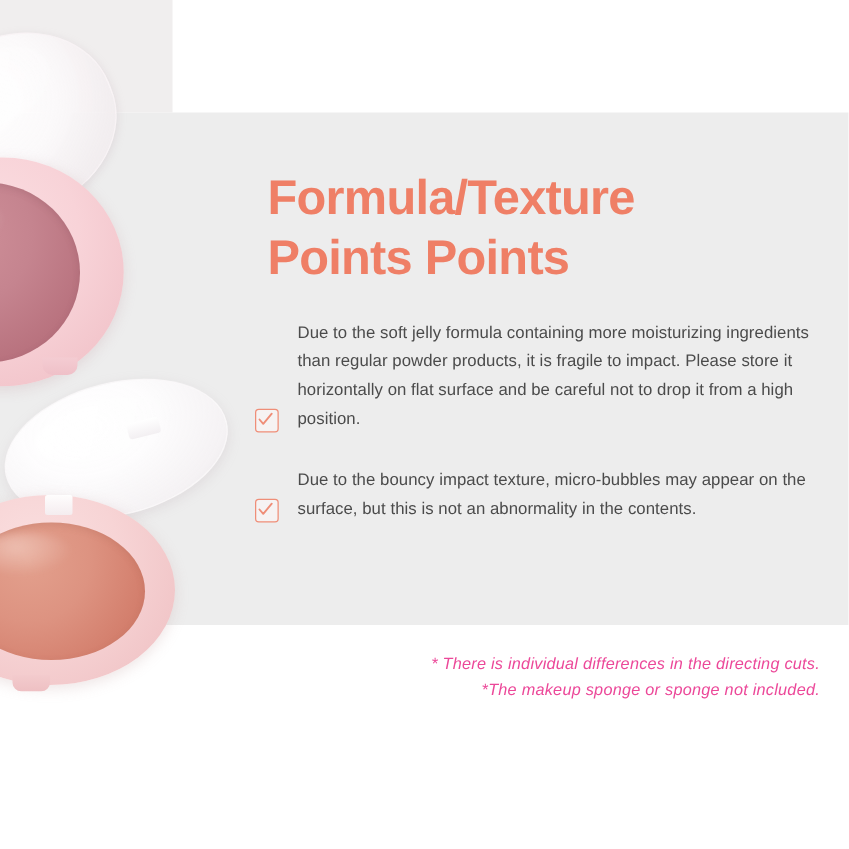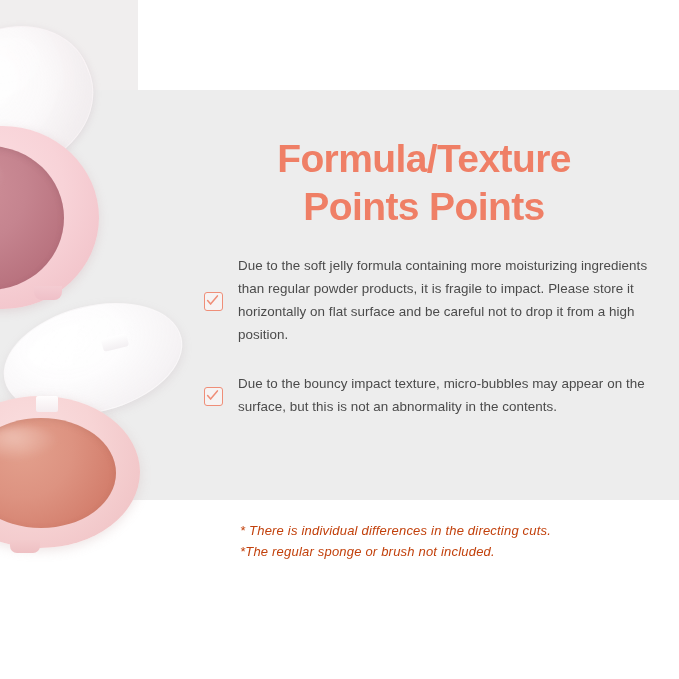--- a/index.html
+++ b/index.html
@@ -181,33 +181,32 @@
   
   .headline {
     position: absolute;
     left: 214px; top: 135px;
     width: 420px;
     color: #ef7f66;
     font-size: 39px;
     font-weight: bold;
     line-height: 48px;
     letter-spacing: -0.6px;
-    text-align: center;
   }
   .headline .line { display: block; }
 
   
   .bullets {
     position: absolute;
     left: 204px; top: 254px;
     width: 460px;
   }
   .bullet-row {
     display: flex;
-    align-items: center;
+    align-items: flex-end;
     margin-bottom: 26px;
   }
   .check-box {
     flex: 0 0 auto;
     width: 17px;
     height: 17px;
     margin-top: 2px;
     border: 1.6px solid #ef8e78;
     border-radius: 3px;
     background: #f6f3f3;
@@ -223,21 +222,22 @@
     font-size: 13.4px;
     line-height: 23px;
     letter-spacing: 0.05px;
   }
 
   
   .footnotes {
     position: absolute;
     left: 240px; top: 520px;
     width: 416px;
-    color: #c2410c;
+    text-align: right;
+    color: #ec4899;
     font-style: italic;
     font-size: 13px;
     line-height: 21px;
     letter-spacing: 0.2px;
   }
   .footnotes .fn { display: block; }
 </style>
 </head>
 <body>
 
@@ -290,16 +290,16 @@
           <path d="M1.6 6.6 L4.6 10.1 L11.4 1.9" fill="none" stroke="#ef8e78" stroke-width="1.5" stroke-linecap="round" stroke-linejoin="round"></path>
         </svg>
       </span>
       <span class="bullet-text">Due to the bouncy impact texture, micro-bubbles may appear on the surface, but this is not an abnormality in the contents.</span>
     </div>
 
   </div>
 
   <div class="footnotes">
     <span class="fn">* There is individual differences in the directing cuts.</span>
-    <span class="fn">*The regular sponge or brush not included.</span>
+    <span class="fn">*The makeup sponge or sponge not included.</span>
   </div>
 
 </div>
 
 </body></html>

